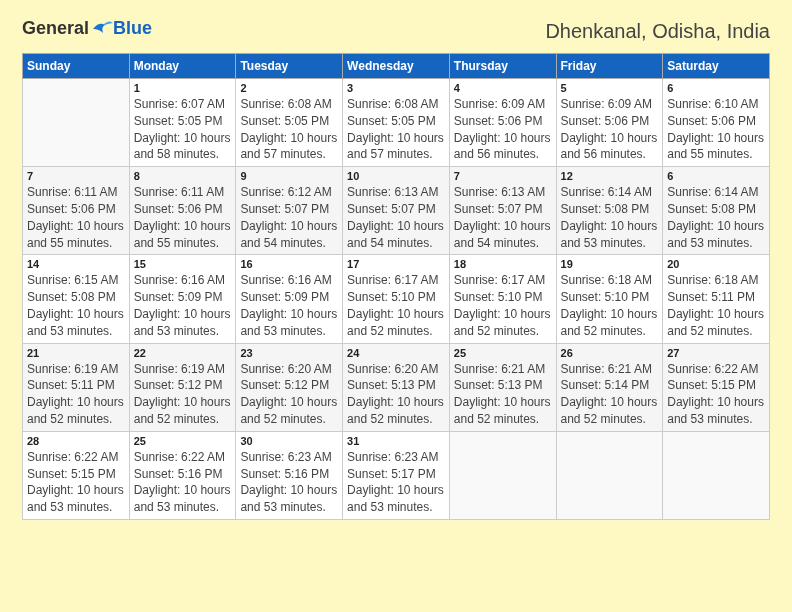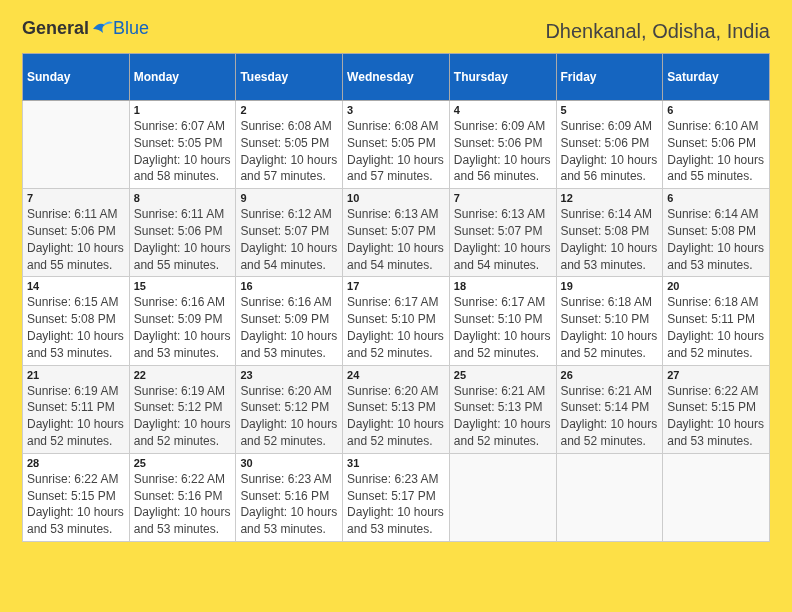--- a/index.html
+++ b/index.html
@@ -7,21 +7,21 @@
       font-family: Arial, sans-serif;
       background: #fff;
       width: 792px;
       height: 612px;
       overflow: hidden;
     }
     .page {
       width: 792px;
       height: 612px;
       padding: 18px 22px 12px 22px;
-      background: #fde047;
+      background: #fef9c3;
     }
     .header {
       display: flex;
       justify-content: space-between;
       align-items: flex-start;
       margin-bottom: 10px;
     }
     .logo {
       display: flex;
       flex-direction: column;
@@ -31,21 +31,21 @@
       display: flex;
       align-items: center;
     }
     .logo-general {
       font-size: 18px;
       font-weight: bold;
       color: #333;
     }
     .logo-blue {
       font-size: 18px;
-      font-weight: normal;
+      font-weight: bold;
       color: #1565c0;
     }
     .logo-bird {
       width: 22px;
       height: 20px;
       margin-left: 2px;
     }
     .title-block {
       text-align: right;
     }
@@ -62,21 +62,21 @@
     }
     table {
       width: 100%;
       border-collapse: collapse;
     }
     thead tr th {
       background: #1565c0;
       color: #fff;
       font-size: 12px;
       font-weight: bold;
-      padding: 16px 4px;
+      padding: 5px 4px;
       text-align: left;
       border: 1px solid #aaa;
     }
     tbody tr td {
       border: 1px solid #ccc;
       vertical-align: top;
       padding: 3px 4px;
       font-size: 9.5px;
       color: #333;
       width: calc(100% / 7);

